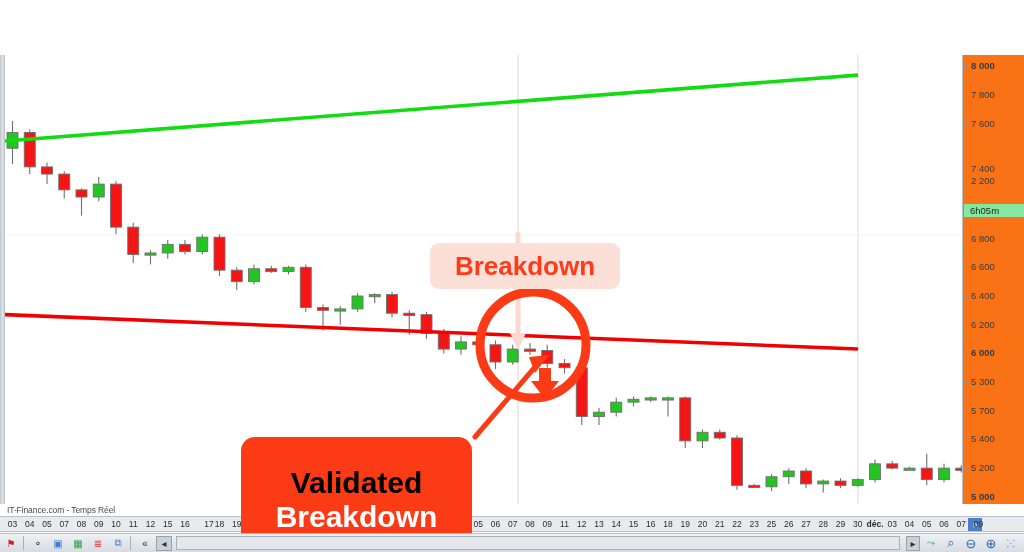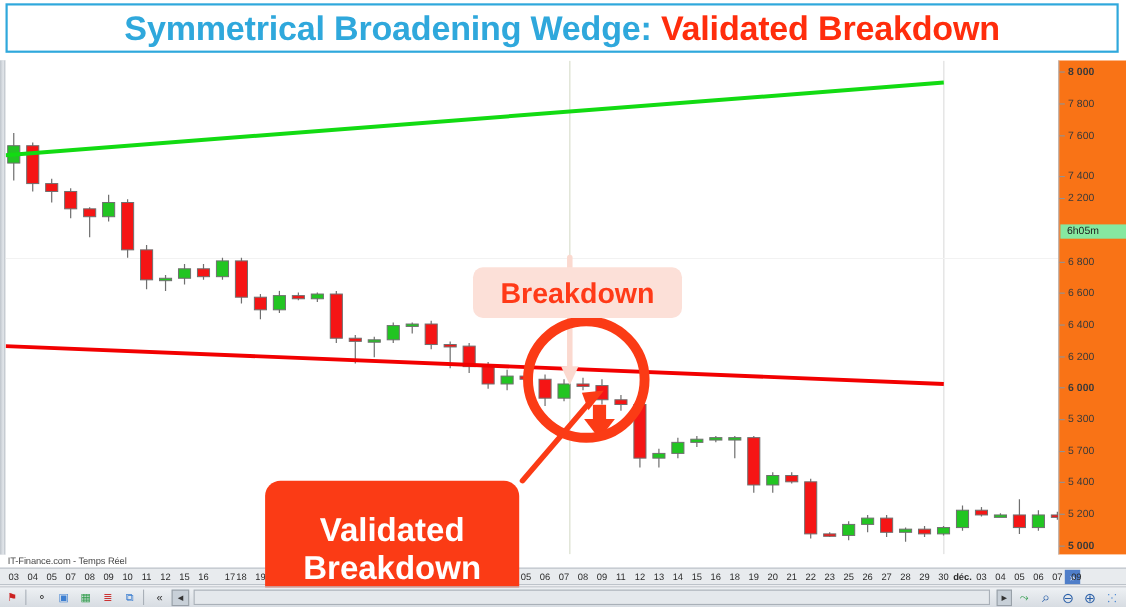--- a/index.html
+++ b/index.html
@@ -68,25 +68,20 @@
      position:absolute;left:241px;top:382px;width:231px;height:113px;background:#FB3B15;
      border-radius:14px;display:flex;flex-direction:column;align-items:center;justify-content:center;}
   #validated-label span{color:#ffffff;font-size:30px;font-weight:bold;line-height:1.12;
      font-family:"Liberation Sans",sans-serif;}
 </style>
 </head>
 <body>
 
 <div id="app">
 
-  <div id="title-banner" style="border-color: rgb(47, 168, 220);">
-    <div id="title-text">
-      <span class="t-blue" style="color: rgb(47, 168, 220);">Symmetrical Broadening Wedge: </span><span class="t-red" style="color: rgb(255, 45, 12);">Validated Breakdown</span>
-    </div>
-  </div>
 
   <div id="chart-frame">
 
     <div id="left-strip">
       <div id="left-strip-inner"></div>
     </div>
 
     <div id="plot">
       <svg id="plot-svg" width="957" height="449">
           <line x1="513" y1="0" x2="513" y2="449" stroke="#e2e6d8" stroke-width="1.4"></line>
@@ -334,21 +329,21 @@
             <line x1="470" y1="382" x2="536" y2="305" stroke="#FB3B15" stroke-width="5" stroke-linecap="round"></line>
             <polygon points="530,318 544,300 524,302" fill="#FB3B15"></polygon>
           </g>
         </svg>
     </div>
 
     <div id="axis-right">
         <div class="ytick major" style="top: 5.47604px;"><span class="dash"></span><span>8 000</span></div>
         <div class="ytick" style="top: 34.1661px;"><span class="dash"></span><span>7 800</span></div>
         <div class="ytick" style="top: 62.8562px;"><span class="dash"></span><span>7 600</span></div>
-        <div class="ytick" style="top: 100px;"><span class="dash"></span><span>7 400</span></div>
+        <div class="ytick" style="top: 108px;"><span class="dash"></span><span>7 400</span></div>
         <div class="ytick" style="top: 120.236px;"><span class="dash"></span><span>2 200</span></div>
         <div class="ytick" style="top: 177.617px;"><span class="dash"></span><span>6 800</span></div>
         <div class="ytick" style="top: 206.307px;"><span class="dash"></span><span>6 600</span></div>
         <div class="ytick" style="top: 234.997px;"><span class="dash"></span><span>6 400</span></div>
         <div class="ytick" style="top: 263.687px;"><span class="dash"></span><span>6 200</span></div>
         <div class="ytick major" style="top: 292.377px;"><span class="dash"></span><span>6 000</span></div>
         <div class="ytick" style="top: 321.067px;"><span class="dash"></span><span>5 300</span></div>
         <div class="ytick" style="top: 349.757px;"><span class="dash"></span><span>5 700</span></div>
         <div class="ytick" style="top: 378.447px;"><span class="dash"></span><span>5 400</span></div>
         <div class="ytick" style="top: 407.137px;"><span class="dash"></span><span>5 200</span></div>
@@ -417,21 +412,21 @@
         <div class="xtick" style="left: 944px;">06</div>
         <div class="xtick" style="left: 961.25px;">07</div>
         <div class="xtick" style="left: 978.5px;">09</div>
       </div>
 
     <div id="breakdown-label" style="background: rgb(252, 224, 216);">
       <span style="color: rgb(255, 58, 24);">Breakdown</span>
     </div>
 
     <div id="validated-label" style="background: rgb(251, 59, 21);">
-      <span style="color: #ffffff; margin-top: 12px;">Validated</span>
+      <span style="color: #000000; margin-top: 12px;">Validated</span>
       <span style="color: rgb(255, 255, 255);">Breakdown</span>
     </div>
 
     <div id="toolbar">
         <div class="tbtn" style="color: rgb(204, 34, 34);">⚑</div>
         <div class="sep"></div>
         <div class="tbtn">⚬</div>
         <div class="tbtn" style="color: rgb(61, 127, 209);">▣</div>
         <div class="tbtn" style="color: rgb(47, 156, 74);">▦</div>
         <div class="tbtn" style="color: rgb(204, 51, 51);">≣</div>

